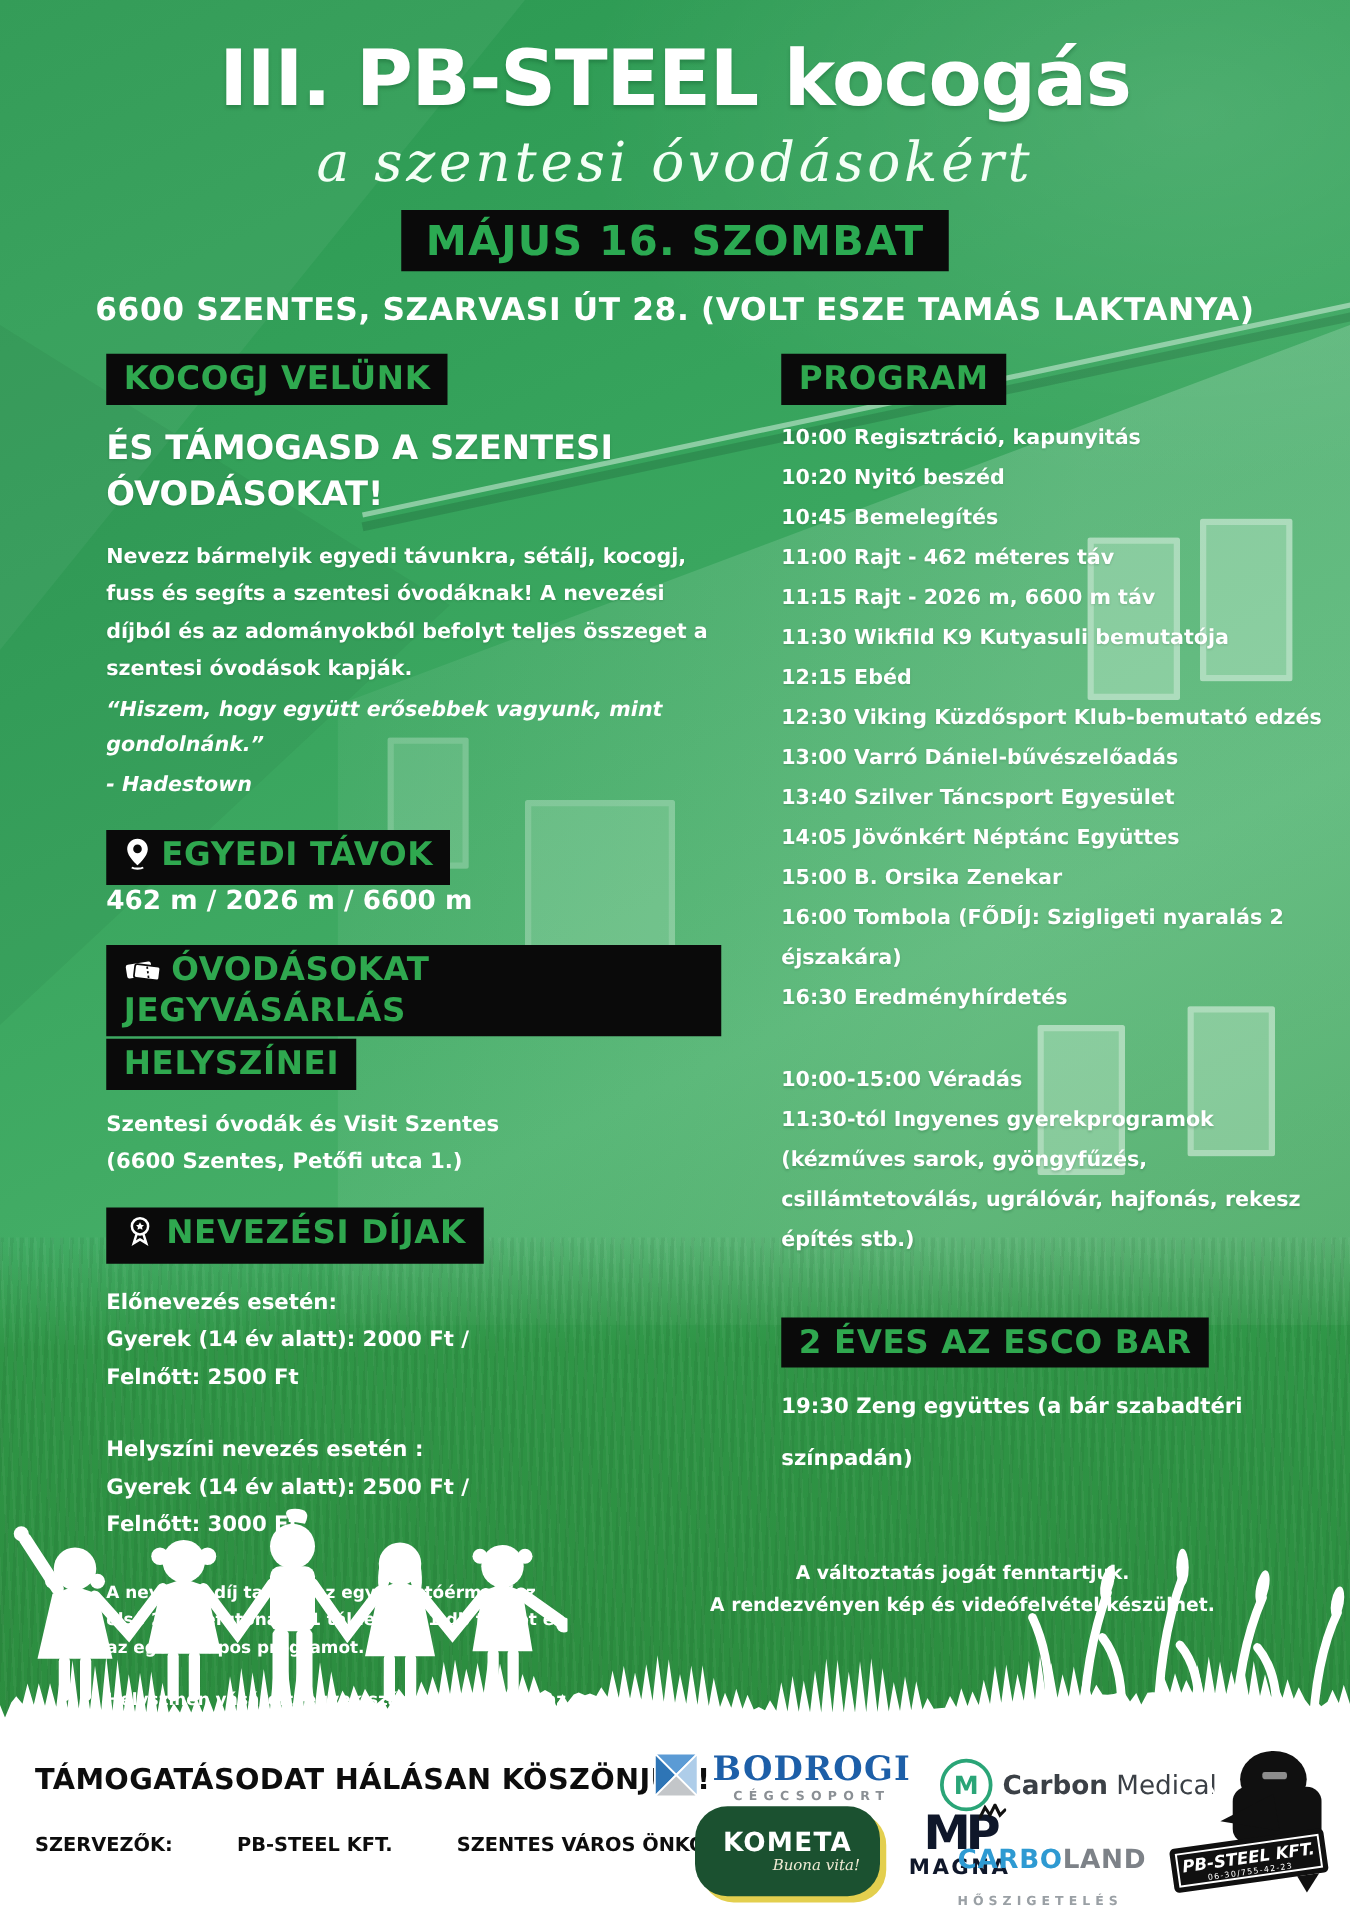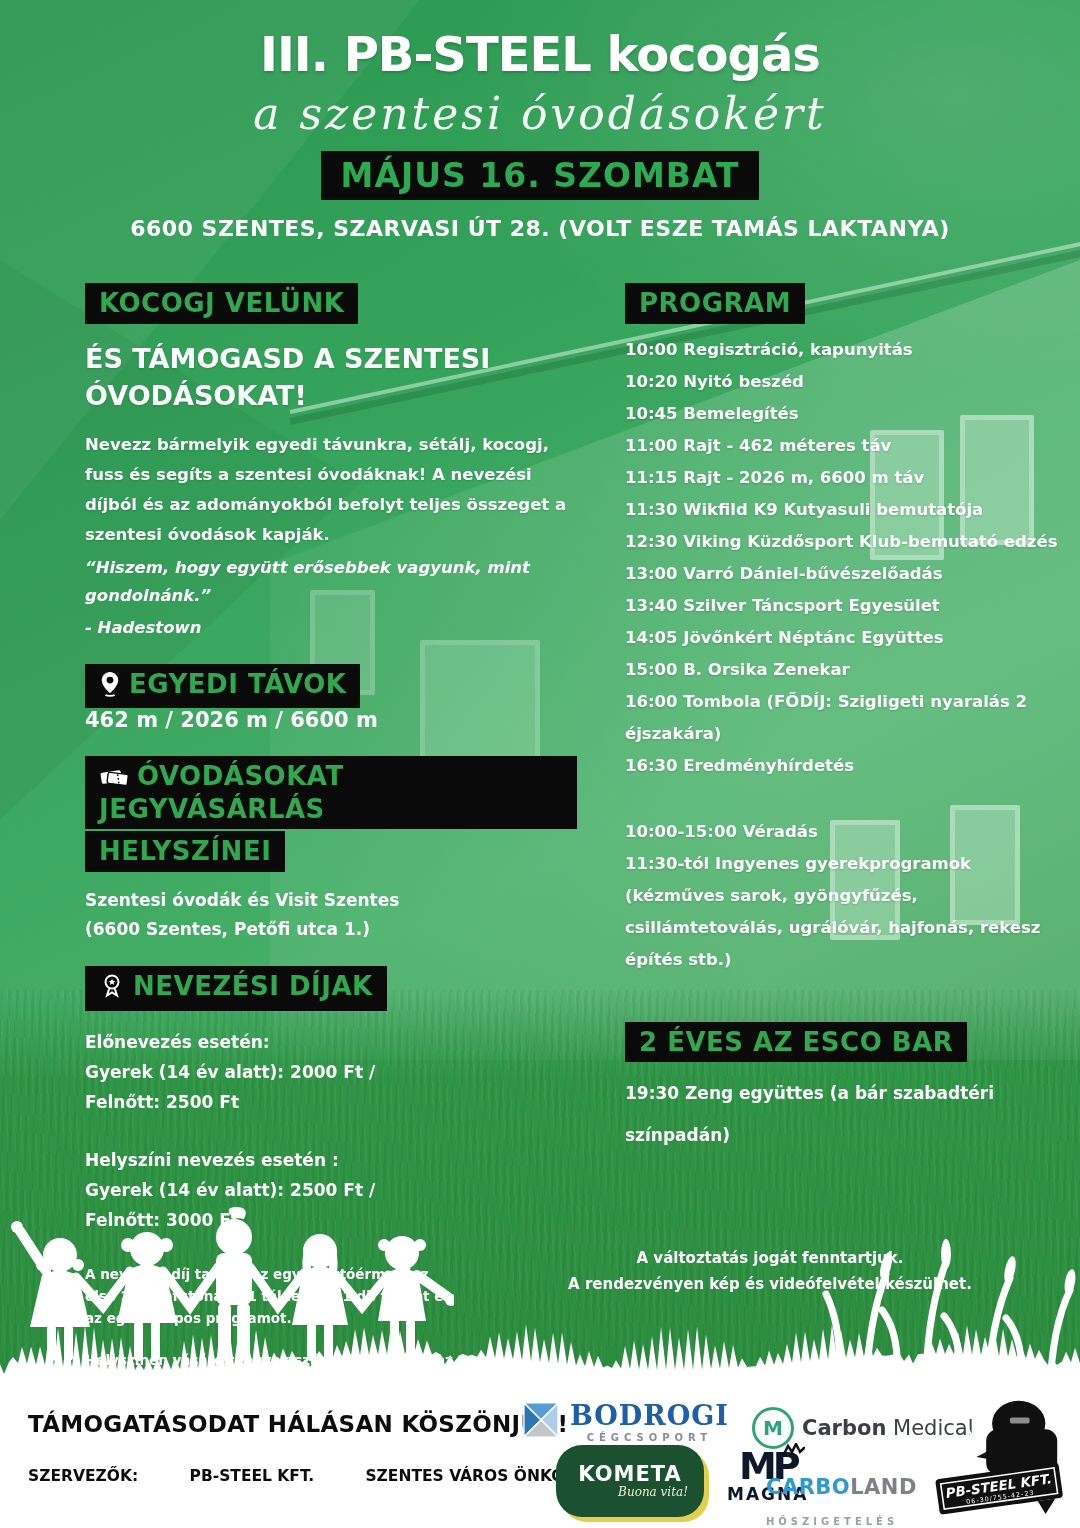--- a/index.html
+++ b/index.html
@@ -22,26 +22,26 @@
   .roofline2{position:absolute;left:20px;top:158px;width:820px;height:7px;background:rgba(10,50,25,0.18);
     transform:rotate(-12deg);transform-origin:left center;}
   .win{position:absolute;background:rgba(240,255,246,0.28);border:5px solid rgba(255,255,255,0.30);border-radius:2px;}
   .bg-grass{position:absolute;left:0;top:990px;width:100%;height:420px;
     background:
       repeating-linear-gradient(93deg,rgba(0,0,0,0.05) 0 3px,transparent 3px 8px),
       repeating-linear-gradient(87deg,rgba(255,255,255,0.04) 0 2px,transparent 2px 7px),
       linear-gradient(rgba(46,148,70,0) 0,#2f9546 90px,#2b8c3e 100%);}
   
   .header{position:absolute;left:0;top:26px;width:100%;text-align:center;}
-  .title{font-size:48px;font-weight:800;letter-spacing:-1px;text-shadow:0 2px 3px rgba(0,60,25,0.25);}
+  .title{font-size:62px;font-weight:800;letter-spacing:-1px;text-shadow:0 2px 3px rgba(0,60,25,0.25);}
   .subtitle{margin-top:6px;font-family:"DejaVu Serif","Liberation Serif",serif;font-style:italic;
     font-size:44px;letter-spacing:3px;color:#f4fff6;}
   .date-banner{display:inline-block;margin-top:12px;background:#0a0a0a;color:#2baa52;
     font-size:33px;font-weight:800;letter-spacing:1px;padding:5px 20px;}
-  .address{margin-top:16px;font-size:22px;font-weight:800;letter-spacing:0.5px;}
+  .address{margin-top:16px;font-size:25px;font-weight:800;letter-spacing:0.5px;}
   
   .col-left{position:absolute;left:85px;top:283px;width:492px;}
   .col-right{position:absolute;left:625px;top:283px;width:436px;}
   .banner{display:inline-block;background:#0a0a0a;color:#2fa84f;font-size:26px;font-weight:800;
     letter-spacing:0.5px;padding:6px 14px;line-height:1.1;}
   .banner .bicon{vertical-align:-4px;margin-right:8px;}
   .h2{margin-top:16px;font-size:27px;font-weight:800;line-height:37px;text-shadow:0 1px 2px rgba(0,60,25,0.2);}
   .para{margin-top:16px;font-size:16.5px;font-weight:700;line-height:30px;text-shadow:0 1px 2px rgba(0,60,25,0.2);}
   .quote{margin-top:4px;font-size:16.5px;font-weight:700;font-style:italic;line-height:28px;}
   .distances{font-size:21px;font-weight:800;}
@@ -191,20 +191,21 @@
 
   <div class="col-right">
     <div class="banner">PROGRAM</div>
     <div class="plist">
       <div class="pitem">10:00 Regisztráció, kapunyitás</div>
       <div class="pitem">10:20 Nyitó beszéd</div>
       <div class="pitem">10:45 Bemelegítés</div>
       <div class="pitem">11:00 Rajt - 462 méteres táv</div>
       <div class="pitem">11:15 Rajt - 2026 m, 6600 m táv</div>
       <div class="pitem">11:30 Wikfild K9 Kutyasuli bemutatója</div>
+      <div class="pitem">12:15 Ebéd</div>
       <div class="pitem">12:30 Viking Küzdősport Klub-bemutató edzés</div>
       <div class="pitem">13:00 Varró Dániel-bűvészelőadás</div>
       <div class="pitem">13:40 Szilver Táncsport Egyesület</div>
       <div class="pitem">14:05 Jövőnkért Néptánc Együttes</div>
       <div class="pitem">15:00 B. Orsika Zenekar</div>
       <div class="pitem">16:00 Tombola (FŐDÍJ: Szigligeti nyaralás 2 éjszakára)</div>
       <div class="pitem">16:30 Eredményhírdetés</div>
     </div>
     <div class="extras">
       <div class="pitem">10:00-15:00 Véradás</div>

